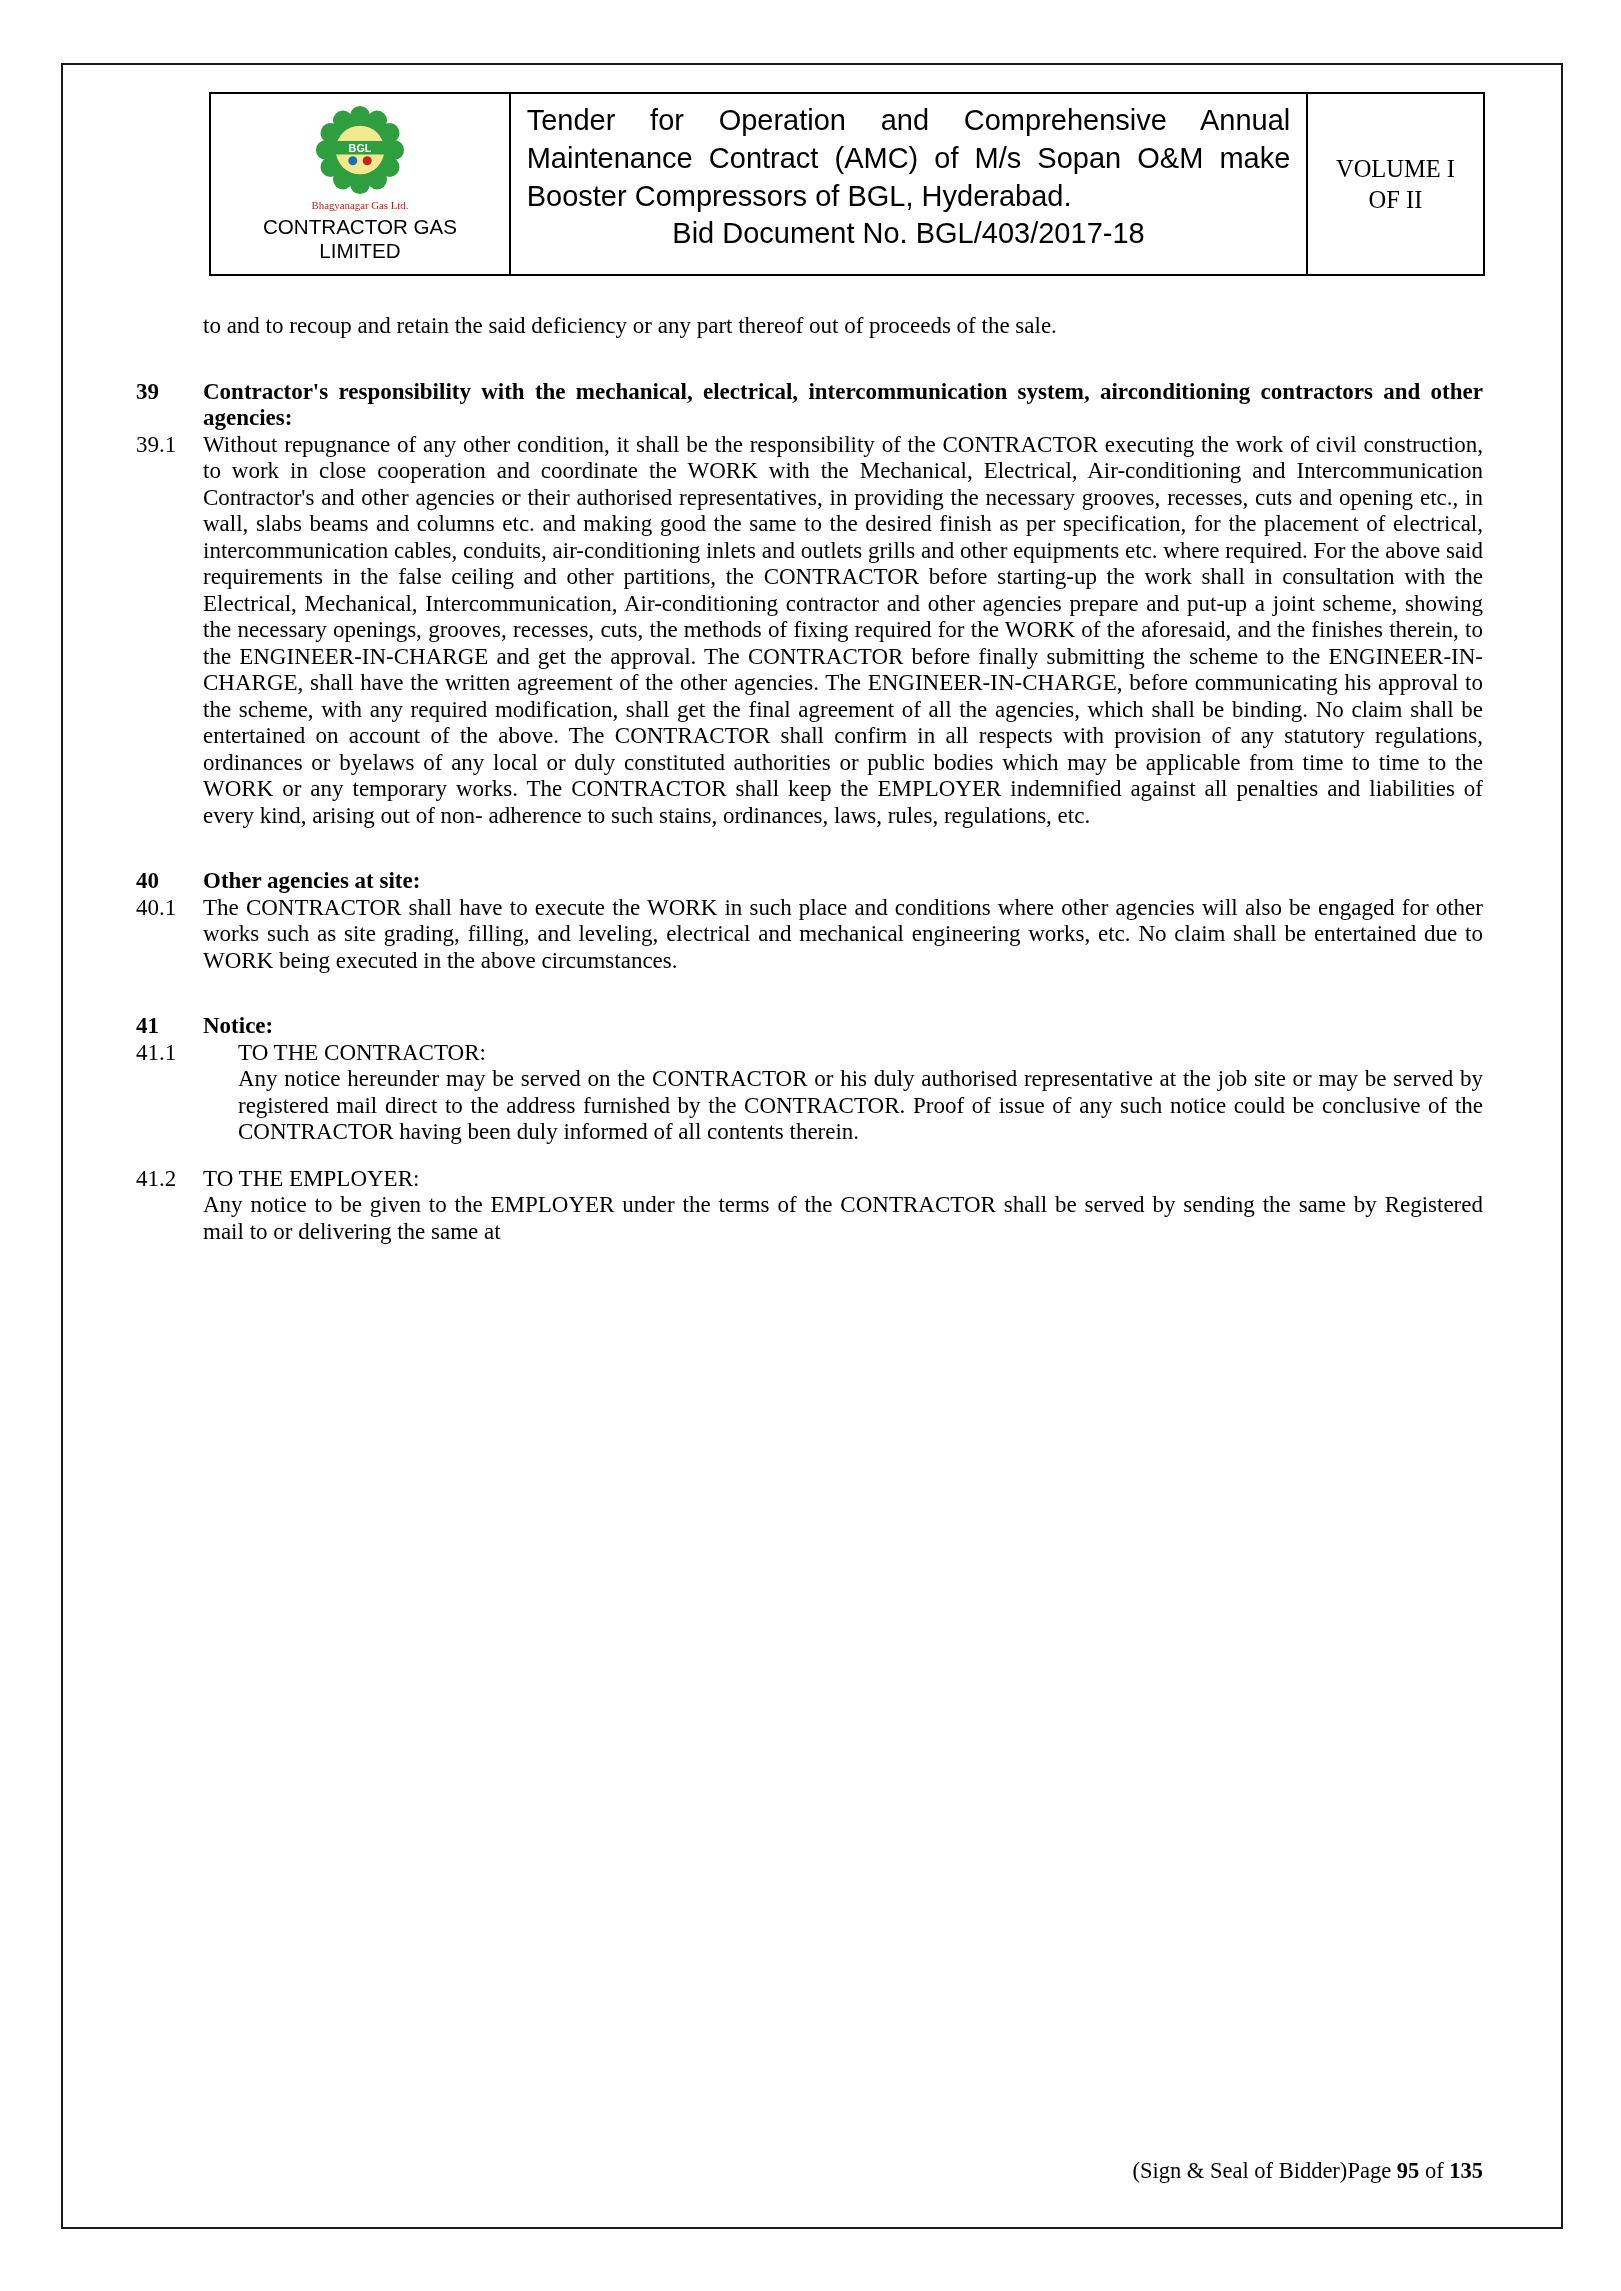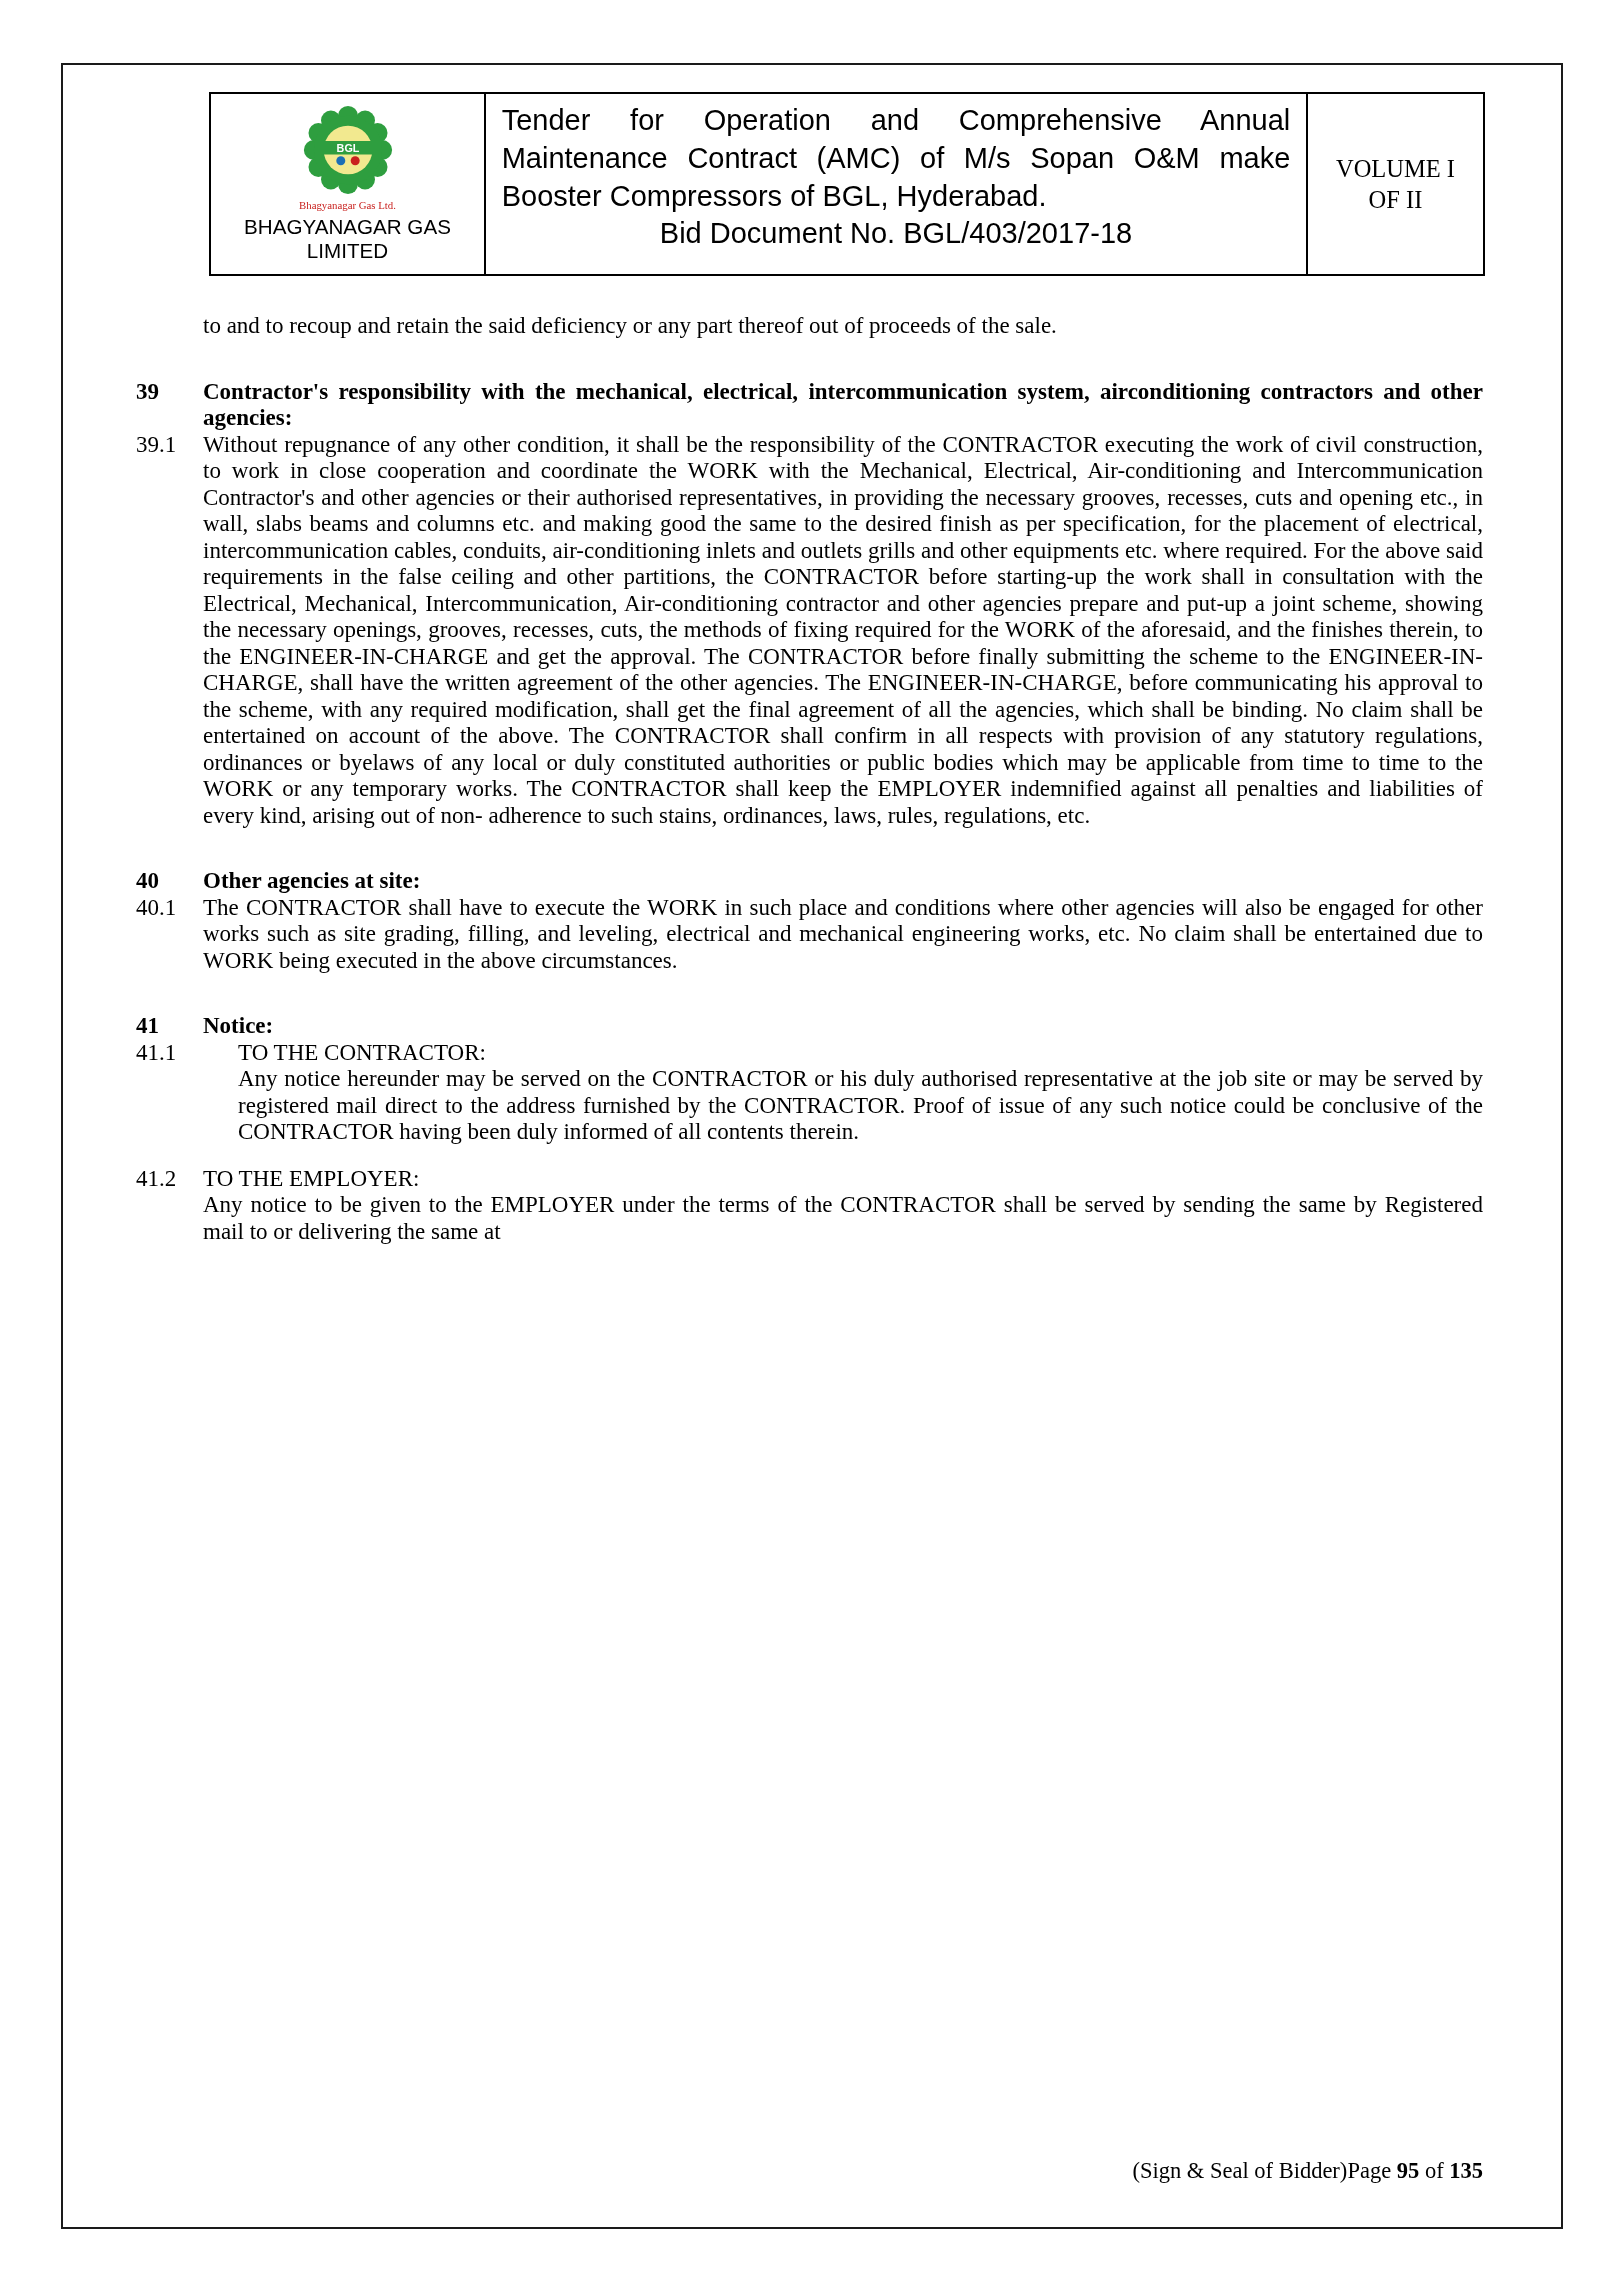--- a/index.html
+++ b/index.html
@@ -13,21 +13,21 @@
     border:2px solid #1a1a1a;
     padding:27.4px 78px 43px 73px;
     display:flex; flex-direction:column;
   }
   
   .header-table {
     display:flex; border:2px solid #000;
     width:1276px; margin-left:73px; min-height:184px;
   }
   .cell-logo {
-    width:275px; border-right:2px solid #000;
+    width:300px; border-right:2px solid #000;
     display:flex; flex-direction:column; align-items:center; justify-content:center;
     text-align:center; padding:5.9px 3.9px;
   }
   .logo-caption { color:#c9211e; font-size:10.8px; line-height:1.1; margin-top:1px; }
   .brand {
     font-family:"Liberation Sans", sans-serif; font-size:20.6px; line-height:1.18; margin-top:2.9px;
   }
   .cell-title {
     flex:1; border-right:2px solid #000;
     font-family:"Liberation Sans", sans-serif;
@@ -84,21 +84,21 @@
           </g>
           <circle cx="50" cy="50" r="27" fill="#f2e98f"></circle>
           <circle cx="42" cy="62" r="5" fill="#1b6fb5"></circle>
           <circle cx="58" cy="62" r="5" fill="#c9211e"></circle>
           <rect x="20" y="40" width="60" height="15" fill="#2e9e3f"></rect>
           <text x="50" y="52" text-anchor="middle" font-family="Liberation Sans, sans-serif" font-size="12" font-weight="bold" fill="#ffffff">BGL</text>
         </svg>
       </span>
       <div class="logo-caption">Bhagyanagar Gas Ltd.</div>
       <div class="brand">
-        <div>BHAGYANAGAR GAS</div>
+        <div>CONTRACTOR GAS</div>
         <div>LIMITED</div>
       </div>
     </div>
 
     <div class="cell-title">
       <div class="main">Tender for Operation and Comprehensive Annual Maintenance Contract (AMC) of M/s Sopan O&amp;M make Booster Compressors of BGL, Hyderabad.</div>
       <div class="bid">Bid Document No. BGL/403/2017-18</div>
     </div>
 
     <div class="cell-volume">

